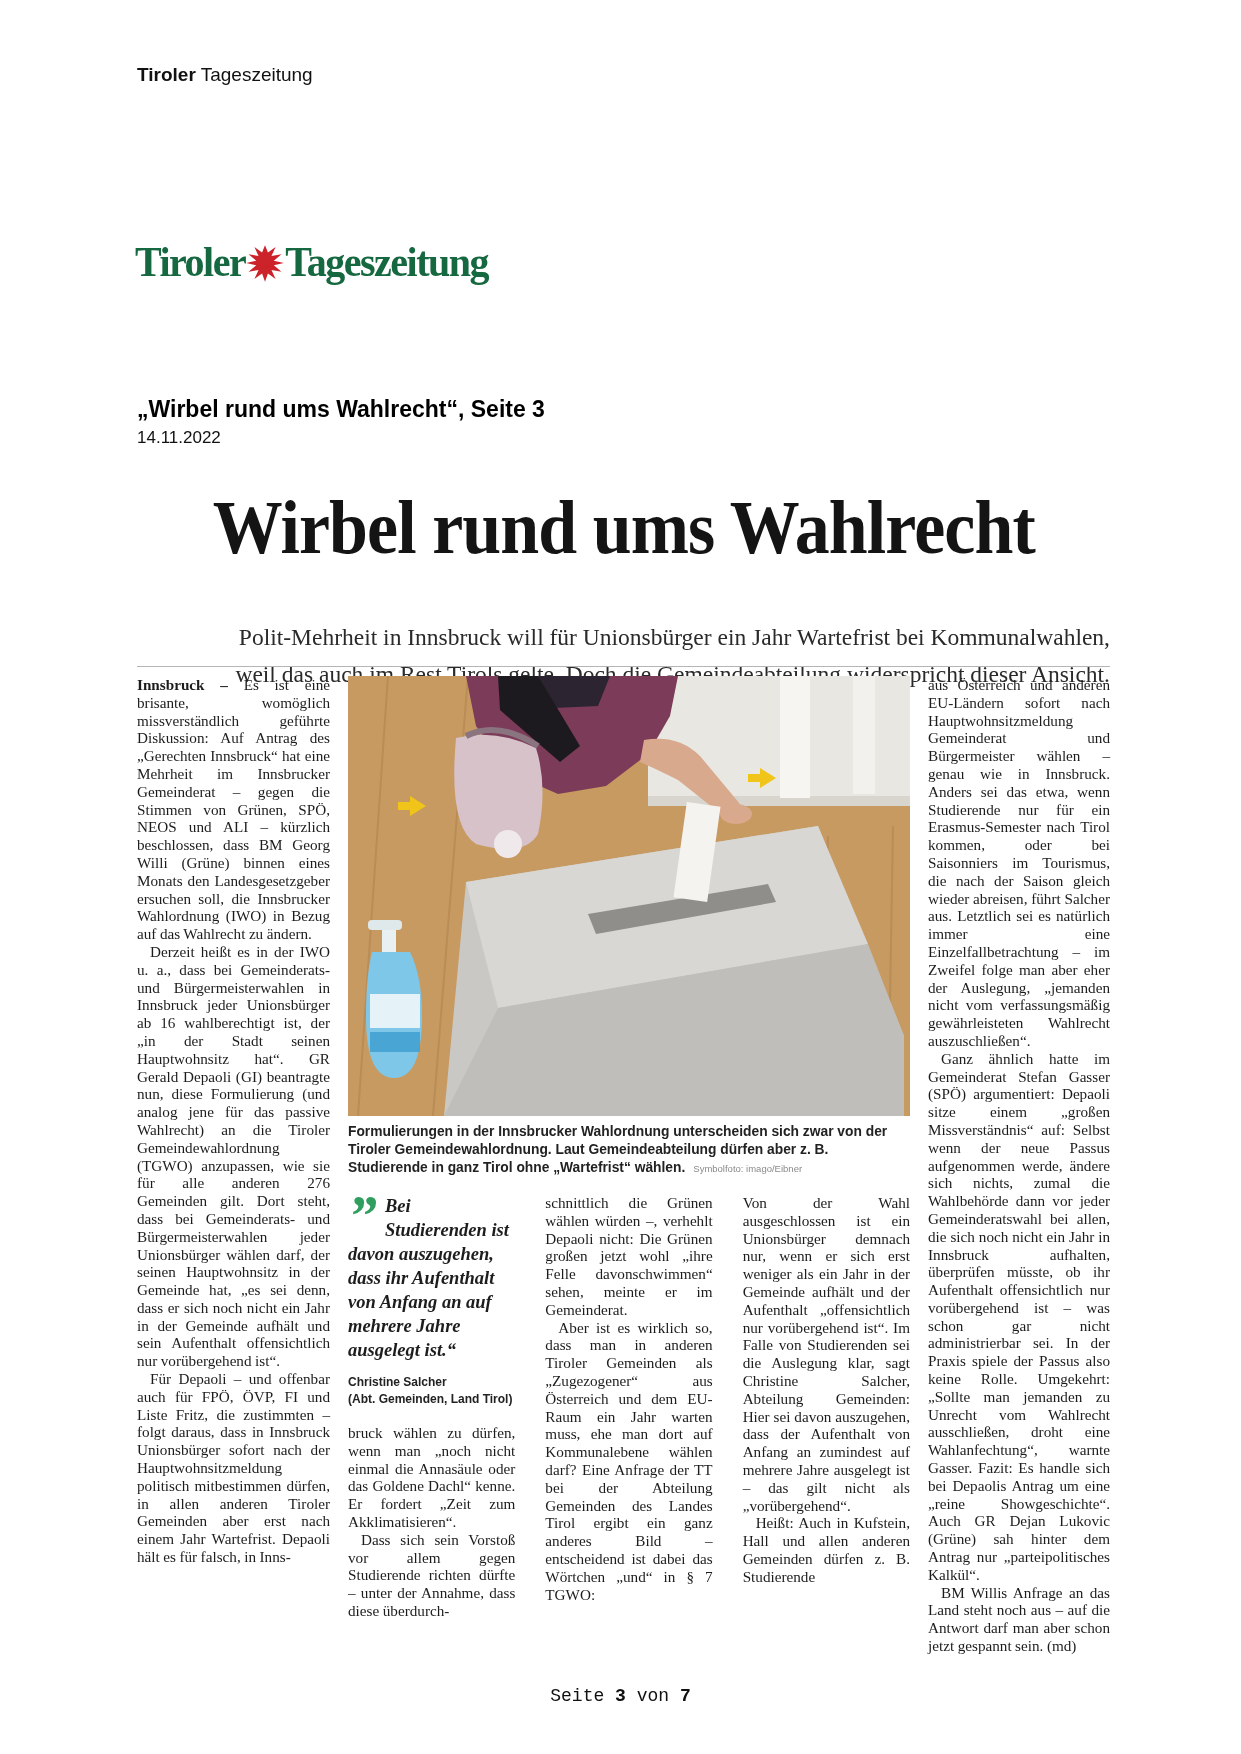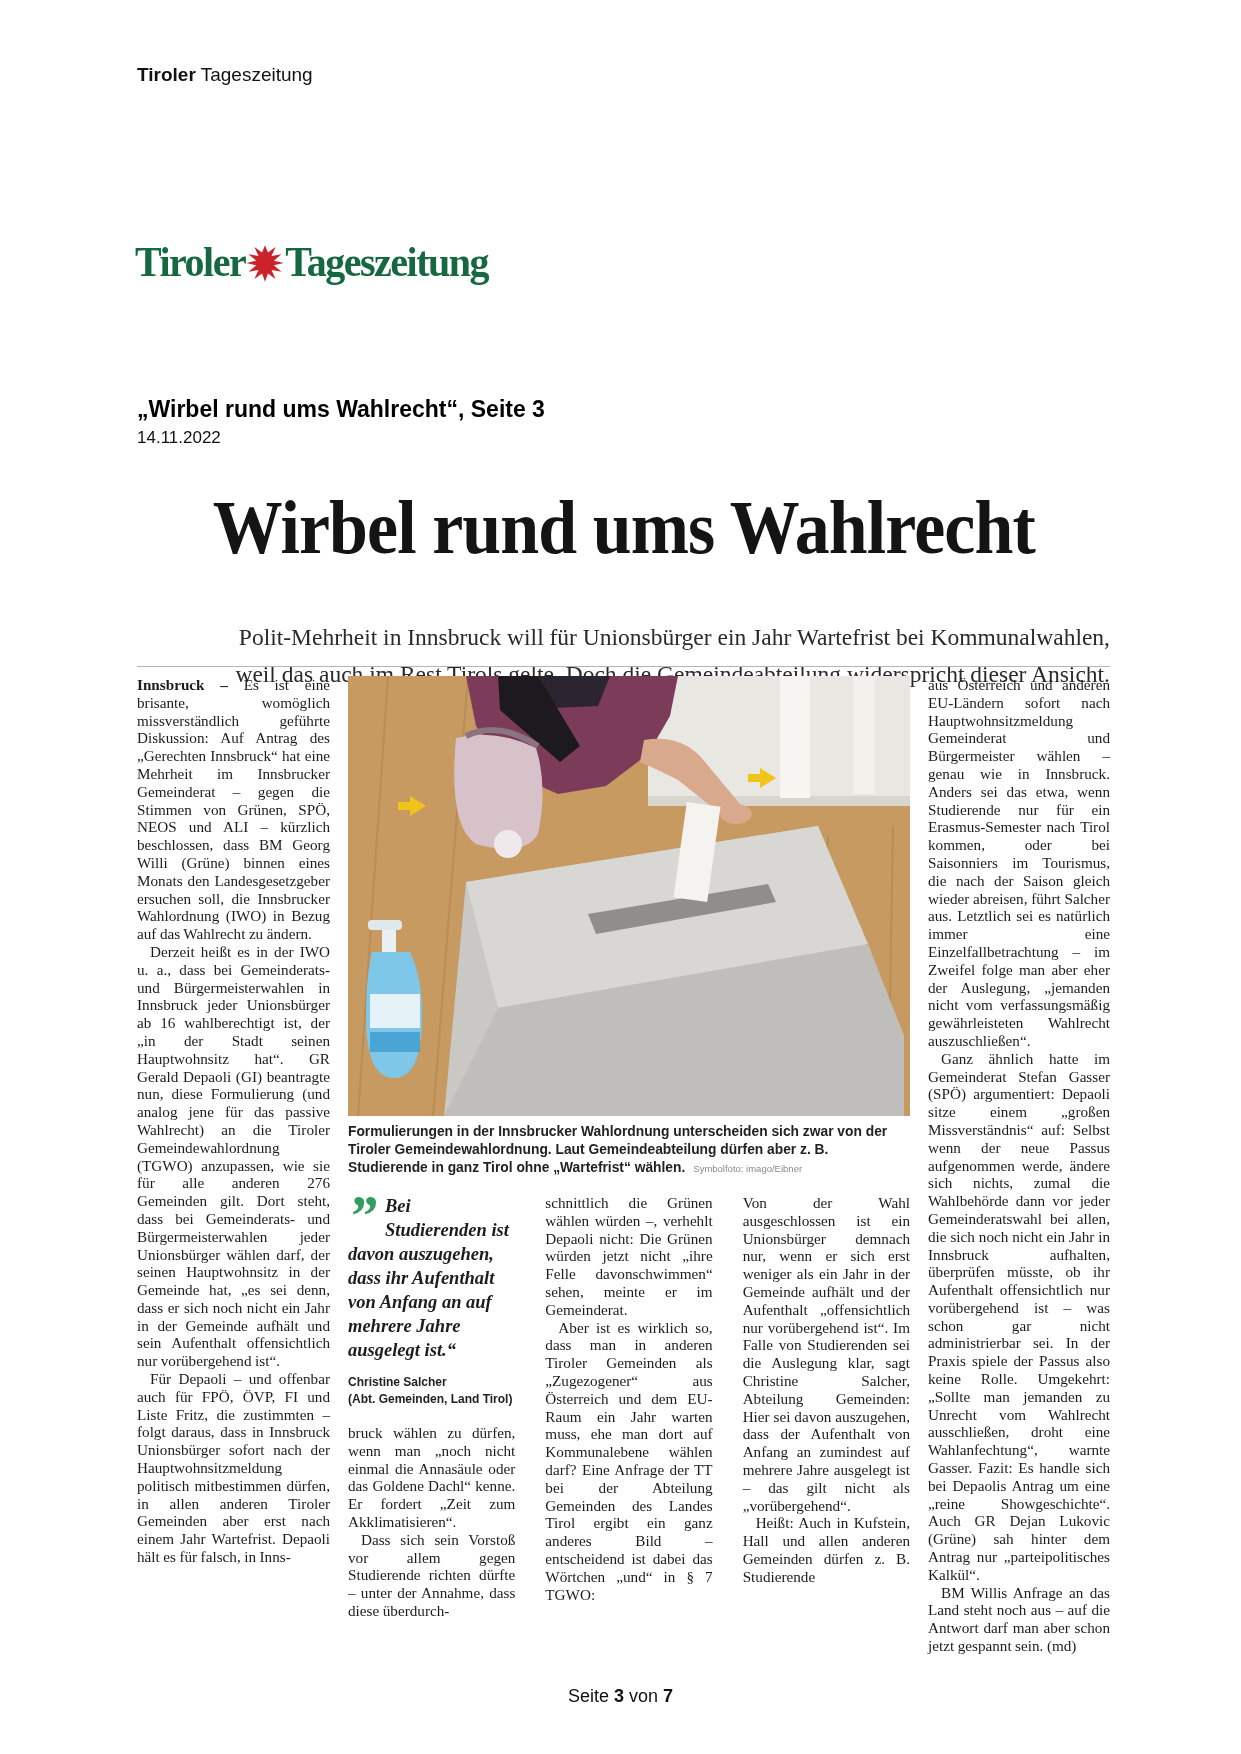--- a/index.html
+++ b/index.html
@@ -53,21 +53,21 @@
   .qmark{float:left;font-family:"Liberation Serif",serif;font-weight:700;font-size:58px;
          line-height:40px;color:#2f9e5f;margin:2px 8px 0 0;}
   .quote-text{font-style:italic;font-weight:700;font-size:18.5px;line-height:24px;
               color:#1d1d1d;text-align:left;}
   .quote-attr{margin-top:12px;font-family:"Liberation Sans",sans-serif;font-weight:700;
               font-size:12px;line-height:17px;color:#222;}
   .quote-body{margin-top:16px;}
 
   
   .footer{position:absolute;left:0;top:1686px;width:100%;text-align:center;
-          font-family:Liberation Sans, sans-serif;font-size:18px;color:#111;}
+          font-family:Liberation Mono, monospace;font-size:18px;color:#111;}
   .footer b{font-weight:700;}
 </style>
 </head>
 <body>
 
 <div class="page">
 
   <div class="top-header">
     <b>Tiroler</b><span> Tageszeitung</span>
   </div>
@@ -159,21 +159,21 @@
           <div>Christine Salcher</div>
           <div>(Abt. Gemeinden, Land Tirol)</div>
         </div>
         <div class="quote-body">
           <p>bruck wählen zu dürfen, wenn man „noch nicht einmal die Annasäule oder das Goldene Dachl“ kenne. Er fordert „Zeit zum Akklimatisieren“.</p>
           <p class="ind">Dass sich sein Vorstoß vor allem gegen Studierende richten dürfte – unter der Annahme, dass diese überdurch-</p>
         </div>
       </div>
 
       <div class="body-text">
-        <p>schnittlich die Grünen wählen würden –, verhehlt Depaoli nicht: Die Grünen würden jetzt nicht „ihre Felle davonschwimmen“ sehen, meinte er im Gemeinderat.</p>
+        <p>schnittlich die Grünen wählen würden –, verhehlt Depaoli nicht: Die Grünen großen jetzt wohl „ihre Felle davonschwimmen“ sehen, meinte er im Gemeinderat.</p>
         <p class="ind">Aber ist es wirklich so, dass man in anderen Tiroler Gemeinden als „Zugezogener“ aus Österreich und dem EU-Raum ein Jahr warten muss, ehe man dort auf Kommunalebene wählen darf? Eine Anfrage der TT bei der Abteilung Gemeinden des Landes Tirol ergibt ein ganz anderes Bild – entscheidend ist dabei das Wörtchen „und“ in § 7 TGWO:</p>
       </div>
 
       <div class="body-text">
         <p>Von der Wahl ausgeschlossen ist ein Unionsbürger demnach nur, wenn er sich erst weniger als ein Jahr in der Gemeinde aufhält und der Aufenthalt „offensichtlich nur vorübergehend ist“. Im Falle von Studierenden sei die Auslegung klar, sagt Christine Salcher, Abteilung Gemeinden: Hier sei davon auszugehen, dass der Aufenthalt von Anfang an zumindest auf mehrere Jahre ausgelegt ist – das gilt nicht als „vorübergehend“.</p>
         <p class="ind">Heißt: Auch in Kufstein, Hall und allen anderen Gemeinden dürfen z. B. Studierende</p>
       </div>
 
     </div>
   </div>

